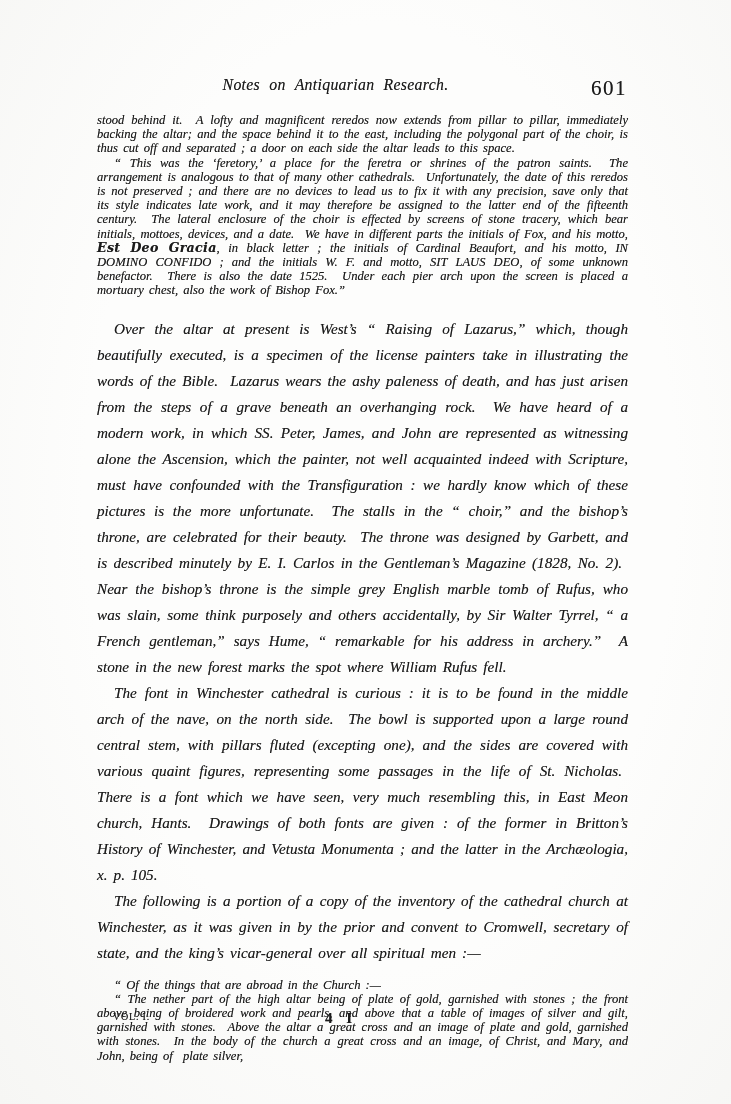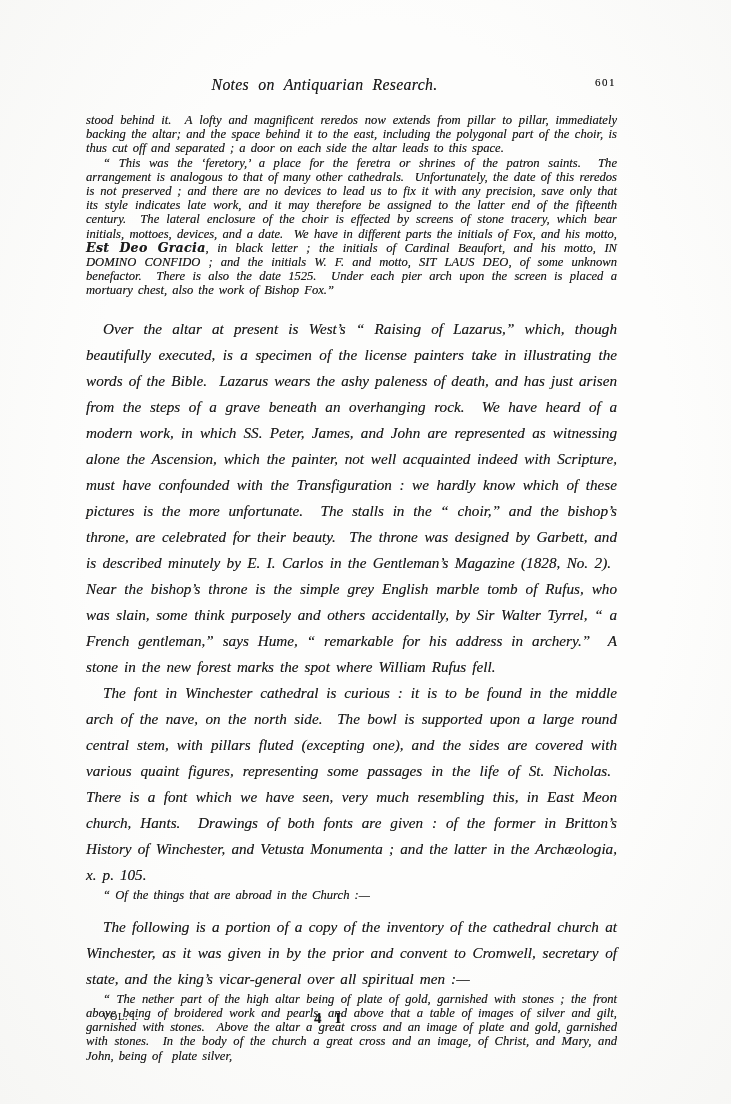--- a/index.html
+++ b/index.html
@@ -3,33 +3,33 @@
 <meta charset="utf-8">
 <style>
   html, body { margin: 0; padding: 0; }
   .page {
     width: 731px; height: 1104px; position: relative; overflow: hidden;
     background: radial-gradient(ellipse at 52% 45%, #fdfdfc 55%, #f6f6f4 100%);
     font-family: "Liberation Serif", serif;
     color: #1b1b1b;
   }
   .text-block {
-    position: absolute; left: 86px; top: 76px; width: 531px; height: 1010px;
+    position: absolute; left: 97px; top: 76px; width: 531px; height: 1010px;
     text-shadow: 0 0 0.35px rgba(20,20,20,0.55);
   }
   .running-header { position: relative; height: 37px; }
   .running-title {
     position: absolute; left: 0; right: 0; top: 0; text-align: center;
     transform: translateX(-27px);
     font-style: italic; font-size: 15.8px; word-spacing: 5px; letter-spacing: 0.3px;
     white-space: nowrap;
   }
   .page-number {
     position: absolute; right: 1px; top: 0;
-    font-size: 11px; letter-spacing: 1.5px;
+    font-size: 21px; letter-spacing: 1.5px;
   }
   .para { margin: 0; text-align: justify; font-style: italic; }
   .para.small { font-size: 12.6px; line-height: 14.2px; word-spacing: 2px; }
   .para.large { font-size: 15.2px; line-height: 26px; word-spacing: 2.2px; }
   .para.indent { text-indent: 17px; }
   .para:nth-of-type(3) { margin-top: 18px; }
   .para:nth-of-type(6) { margin-top: 12px; }
   .blackletter {
     font-family: "DejaVu Serif", serif; font-weight: bold; letter-spacing: 0.3px;
   }
@@ -53,22 +53,22 @@
     <div class="running-header">
       <div class="running-title">Notes on Antiquarian Research.</div>
       <div class="page-number">601</div>
     </div>
 
     <div id="page-body">
         <p class="para small"><span>stood behind it.&nbsp; A lofty and magnificent reredos now extends from pillar to pillar, immediately backing the altar; and the space behind it to the east, including the polygonal part of the choir, is thus cut off and separated ; a door on each side the altar leads to this space.</span></p>
         <p class="para small indent"><span>“ This was the ‘feretory,’ a place for the feretra or shrines of the patron saints.&nbsp; The arrangement is analogous to that of many other cathedrals.&nbsp; Unfortunately, the date of this reredos is not preserved ; and there are no devices to lead us to fix it with any precision, save only that its style indicates late work, and it may therefore be assigned to the latter end of the fifteenth century.&nbsp; The lateral enclosure of the choir is effected by screens of stone tracery, which bear initials, mottoes, devices, and a date.&nbsp; We have in different parts the initials of Fox, and his motto, </span><span class="blackletter">Est Deo Gracia</span><span>, in black letter ; the initials of Cardinal Beaufort, and his motto, IN DOMINO CONFIDO ; and the initials W. F. and motto, SIT LAUS DEO, of some unknown benefactor.&nbsp; There is also the date 1525.&nbsp; Under each pier arch upon the screen is placed a mortuary chest, also the work of Bishop Fox.”</span></p>
         <p class="para large indent"><span>Over the altar at present is West’s “ Raising of Lazarus,” which, though beautifully executed, is a specimen of the license painters take in illustrating the words of the Bible.&nbsp; Lazarus wears the ashy paleness of death, and has just arisen from the steps of a grave beneath an overhanging rock.&nbsp; We have heard of a modern work, in which SS. Peter, James, and John are represented as witnessing alone the Ascension, which the painter, not well acquainted indeed with Scripture, must have confounded with the Transfiguration : we hardly know which of these pictures is the more unfortunate.&nbsp; The stalls in the “ choir,” and the bishop’s throne, are celebrated for their beauty.&nbsp; The throne was designed by Garbett, and is described minutely by E. I. Carlos in the Gentleman’s Magazine (1828, No. 2).&nbsp; Near the bishop’s throne is the simple grey English marble tomb of Rufus, who was slain, some think purposely and others accidentally, by Sir Walter Tyrrel, “ a French gentleman,” says Hume, “ remarkable for his address in archery.”&nbsp; A stone in the new forest marks the spot where William Rufus fell.</span></p>
         <p class="para large indent"><span>The font in Winchester cathedral is curious : it is to be found in the middle arch of the nave, on the north side.&nbsp; The bowl is supported upon a large round central stem, with pillars fluted (excepting one), and the sides are covered with various quaint figures, representing some passages in the life of St. Nicholas.&nbsp; There is a font which we have seen, very much resembling this, in East Meon church, Hants.&nbsp; Drawings of both fonts are given : of the former in Britton’s History of Winchester, and Vetusta Monumenta ; and the latter in the Archæologia, x. p. 105.</span></p>
+        <p class="para large indent"><span>The following is a portion of a copy of the inventory of the cathedral church at Winchester, as it was given in by the prior and convent to Cromwell, secretary of state, and the king’s vicar-general over all spiritual men :—</span></p>
         <p class="para small indent"><span>“ Of the things that are abroad in the Church :—</span></p>
-        <p class="para large indent"><span>The following is a portion of a copy of the inventory of the cathedral church at Winchester, as it was given in by the prior and convent to Cromwell, secretary of state, and the king’s vicar-general over all spiritual men :—</span></p>
         <p class="para small indent"><span>“ The nether part of the high altar being of plate of gold, garnished with stones ; the front above being of broidered work and pearls, and above that a table of images of silver and gilt, garnished with stones.&nbsp; Above the altar a great cross and an image of plate and gold, garnished with stones.&nbsp; In the body of the church a great cross and an image, of Christ, and Mary, and John, being of&nbsp; plate silver,</span></p>
       </div>
 
     <div class="page-footer">
       <span class="volume">VOL. I.</span>
       <span class="signature">4 I</span>
     </div>
 
   </div>
 </div>

